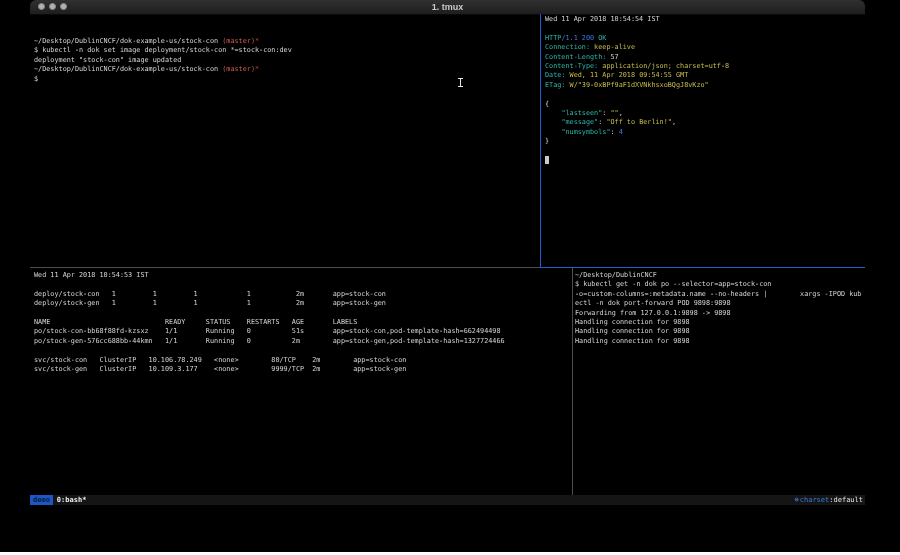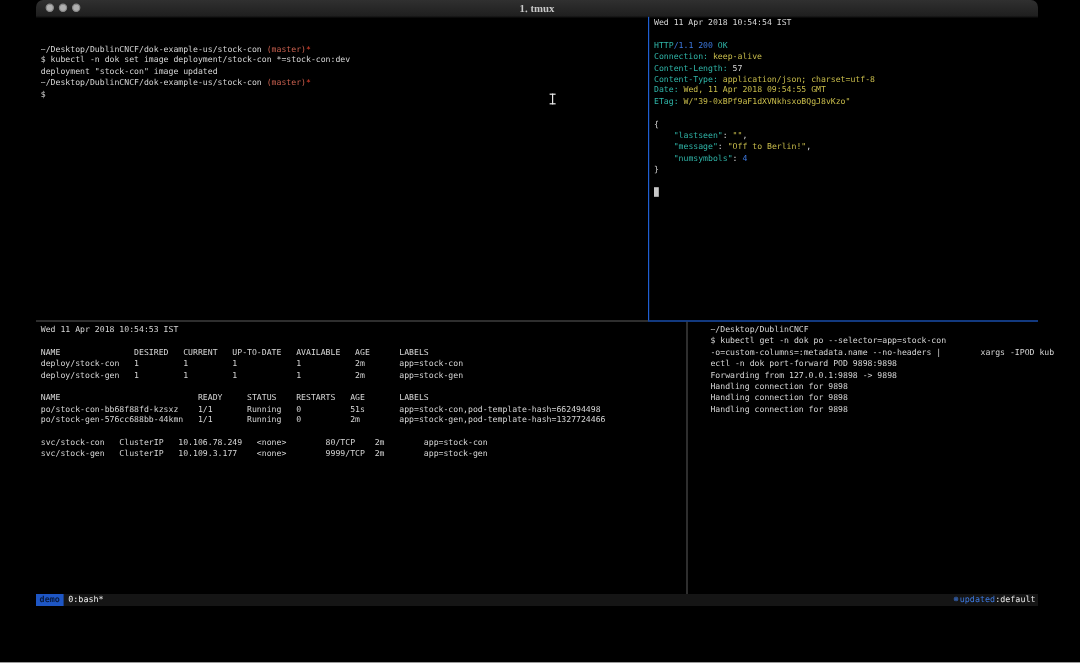--- a/index.html
+++ b/index.html
@@ -16,46 +16,46 @@
     position:absolute;left:0;top:0;right:0;height:14px;
     background:linear-gradient(#303030,#1e1e1e);
     border-bottom:1px solid #0a0a0a;
     border-radius:6px 6px 0 0;
   }
   .lights{position:absolute;left:8px;top:3px;display:flex;gap:4px;}
   .light{width:7px;height:7px;border-radius:50%;background:#b1b1b1;border:1px solid #8a8a8a;box-sizing:border-box;}
   .title{
     position:absolute;left:0;right:0;top:0;height:14px;line-height:15px;
     text-align:center;color:#c9c9c9;
-    font-family:Liberation Serif, serif;font-size:9px;font-weight:bold;
+    font-family:Liberation Sans, sans-serif;font-size:9px;font-weight:bold;
   }
   .pane{position:absolute;}
   .tline{height:9.4px;line-height:9.4px;white-space:pre;font-size:6.8px;}
   .c-fg{color:#d6d6d6;}
   .c-cyan{color:#2fb5a8;}
   .c-blue{color:#3d79e0;}
   .c-yellow{color:#c9bd4b;margin-top:44px;}
   .c-red{color:#c9604f;}
   .c-brightRed{color:#e8432c;}
   .c-cursor{background:#c9c9c9;color:#c9c9c9;}
   .pane-top-left{left:4px;top:15px;width:500px;height:250px;margin-top:22px;}
   .pane-top-right{left:515px;top:15px;width:316px;height:250px;}
   .pane-bottom-left{left:4px;top:271px;width:530px;height:220px;}
-  .pane-bottom-right{left:545px;top:271px;width:288px;height:220px;margin-left:17px;}
+  .pane-bottom-right{left:545px;top:271px;width:288px;height:220px;}
   .border-v-active{position:absolute;left:510px;top:14px;width:1px;height:253px;background:#1f5fd3;}
   .border-h-left{position:absolute;left:0;top:267px;width:510px;height:1px;background:#4d4d4d;}
   .border-h-active{position:absolute;left:510px;top:267px;width:325px;height:1px;background:#1f5fd3;}
   .border-v-bottom{position:absolute;left:542px;top:268px;width:1px;height:227px;background:#4d4d4d;}
   .statusbar{
     position:absolute;left:0;top:495px;width:100%;height:10px;
     background:#151515;display:flex;align-items:stretch;
     font-size:7px;line-height:10px;
   }
   .session-badge{background:#1e56c4;color:#081a3d;font-weight:bold;padding:0 3px;}
-  .window-label{color:#f0f0f0;font-weight:normal;margin-left:4px;}
+  .window-label{color:#f0f0f0;font-weight:bold;margin-left:4px;}
   .status-spacer{flex:1;}
   .status-right{margin-right:2px;color:#e6e6e6;}
   .kube-icon{color:#3d79e0;margin-right:1px;}
   .kube-context{color:#3d79e0;}
   .kube-namespace{color:#e6e6e6;}
   .ibeam{position:absolute;left:428px;top:78px;width:5px;height:9px;}
   .ibeam::before{
     content:"";position:absolute;left:2px;top:0;width:1px;height:9px;background:#e9e9e9;
   }
   .ibeam::after{
@@ -101,21 +101,20 @@
       <div class="tline"><span class="c-fg">    </span><span class="c-cyan">"lastseen"</span><span class="c-fg">: </span><span class="c-yellow">""</span><span class="c-fg">,</span></div>
       <div class="tline"><span class="c-fg">    </span><span class="c-cyan">"message"</span><span class="c-fg">: </span><span class="c-yellow">"Off to Berlin!"</span><span class="c-fg">,</span></div>
       <div class="tline"><span class="c-fg">    </span><span class="c-cyan">"numsymbols"</span><span class="c-fg">: </span><span class="c-blue">4</span></div>
       <div class="tline"><span class="c-fg">}</span></div>
       <div class="tline"></div>
       <div class="tline"><span class="c-cursor"> </span></div>
     </div>
   <div class="pane pane-bottom-left">
       <div class="tline"><span class="c-fg">Wed 11 Apr 2018 10:54:53 IST</span></div>
       <div class="tline"></div>
-      <div class="tline"><span class="c-fg">NAME               DESIRED   CURRENT   UP-TO-DATE   AVAILABLE   AGE      LABELS</span></div>
       <div class="tline"><span class="c-fg">deploy/stock-con   1         1         1            1           2m       app=stock-con</span></div>
       <div class="tline"><span class="c-fg">deploy/stock-gen   1         1         1            1           2m       app=stock-gen</span></div>
       <div class="tline"></div>
       <div class="tline"><span class="c-fg">NAME                            READY     STATUS    RESTARTS   AGE       LABELS</span></div>
       <div class="tline"><span class="c-fg">po/stock-con-bb68f88fd-kzsxz    1/1       Running   0          51s       app=stock-con,pod-template-hash=662494498</span></div>
       <div class="tline"><span class="c-fg">po/stock-gen-576cc688bb-44kmn   1/1       Running   0          2m        app=stock-gen,pod-template-hash=1327724466</span></div>
       <div class="tline"></div>
       <div class="tline"><span class="c-fg">svc/stock-con   ClusterIP   10.106.78.249   &lt;none&gt;        80/TCP    2m        app=stock-con</span></div>
       <div class="tline"><span class="c-fg">svc/stock-gen   ClusterIP   10.109.3.177    &lt;none&gt;        9999/TCP  2m        app=stock-gen</span></div>
     </div>
@@ -134,18 +133,18 @@
   <div class="border-h-left"></div>
   <div class="border-h-active"></div>
   <div class="border-v-bottom"></div>
 
   <div class="ibeam"></div>
 
   <div class="statusbar">
     <span class="session-badge">demo</span>
     <span class="window-label">0:bash*</span>
     <span class="status-spacer"></span>
-    <span class="status-right"><span class="kube-icon">☸</span><span class="kube-context">updated</span><span class="kube-namespace">:default</span></span>
+    <span class="status-right"><span class="kube-icon">☸</span><span class="kube-context">charset</span><span class="kube-namespace">:default</span></span>
   </div>
 
 </div>
 
 <div class="bottom-strip"></div>
 
 </body></html>

